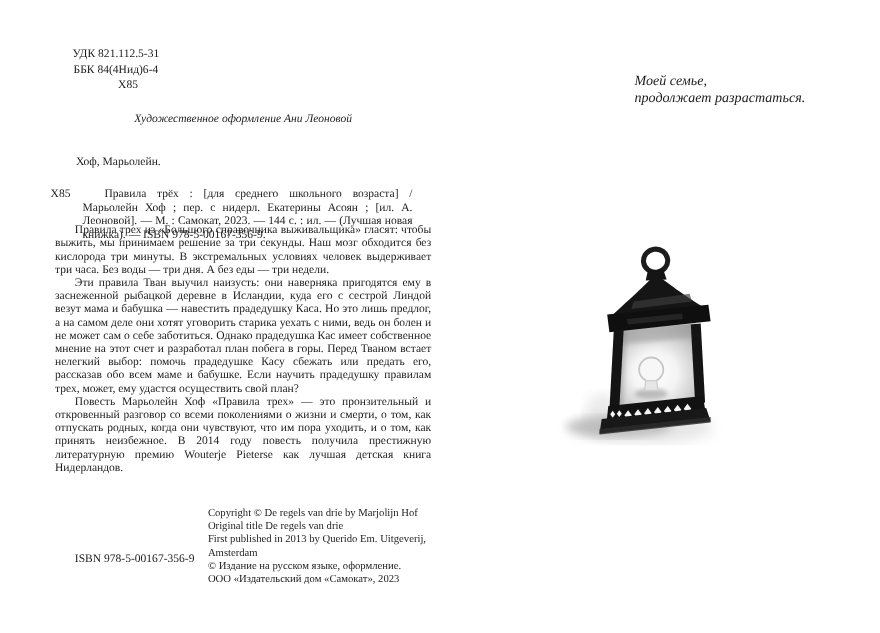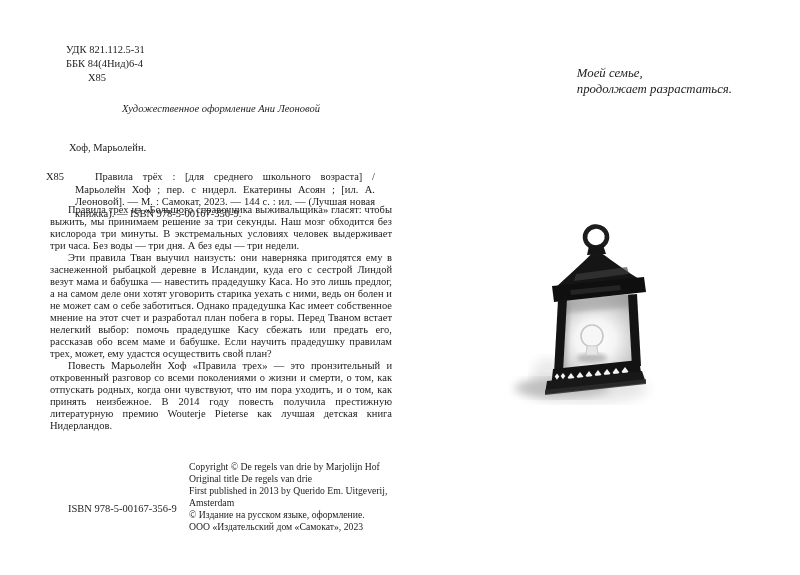--- a/index.html
+++ b/index.html
@@ -3,21 +3,21 @@
 <meta charset="utf-8">
 <style>
   html,body{margin:0;padding:0;}
   body{
     width:800px;height:575px;background:#ffffff;position:relative;
     font-family:"Liberation Serif","DejaVu Serif",serif;color:#1c1c1c;
     overflow:hidden;
   }
   .abs{position:absolute;}
   
-  .udk-block{left:66px;top:43px;font-size:10.5px;line-height:14px;white-space:nowrap;}
+  .udk-block{left:66px;top:43px;font-size:10.5px;line-height:14px;white-space:nowrap;text-align:center;}
   .udk-block .hang{padding-left:22px;}
   .design-credit{left:50px;top:103px;width:342px;text-align:center;
     font-style:italic;font-size:10.5px;}
   .catalog{left:58px;top:142px;width:334px;font-size:10.5px;line-height:12.3px;}
   .catalog .author-line{text-indent:11px;}
   .catalog .card{position:relative;}
   .catalog .card-label{position:absolute;left:-12px;top:0;}
   .catalog .card-text{margin:17px;text-indent:20px;text-align:justify;}
   .annotation{left:50px;top:204px;width:342px;font-size:10.5px;line-height:12px;}
   .annotation p{margin:0;text-indent:18px;text-align:justify;}

